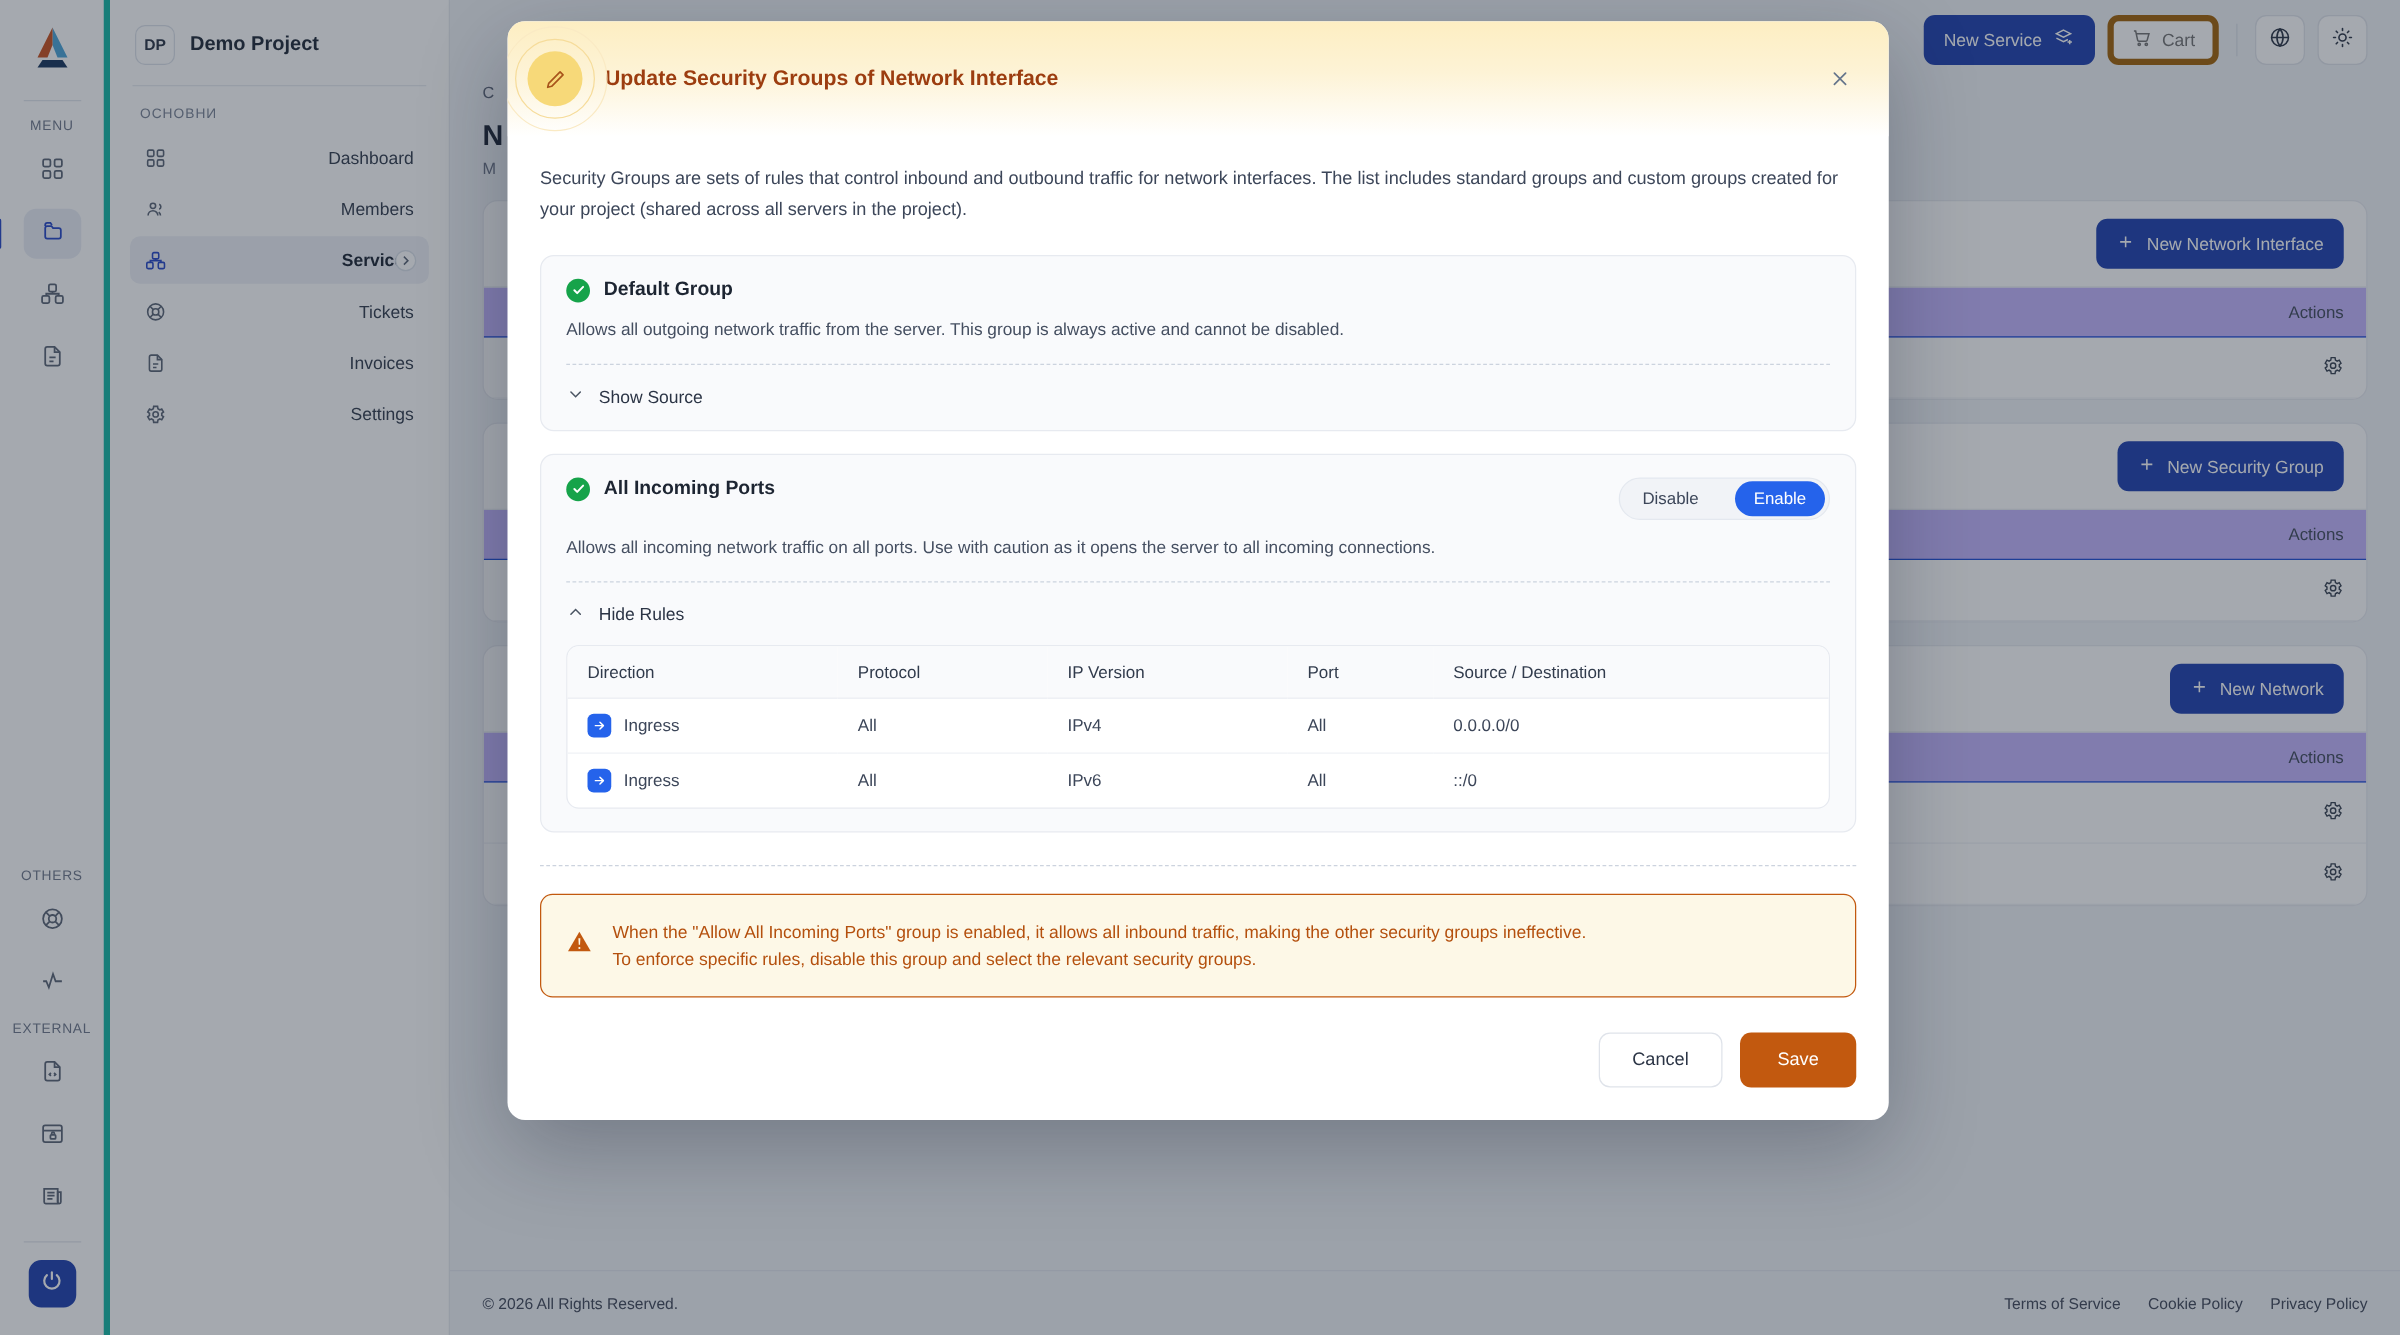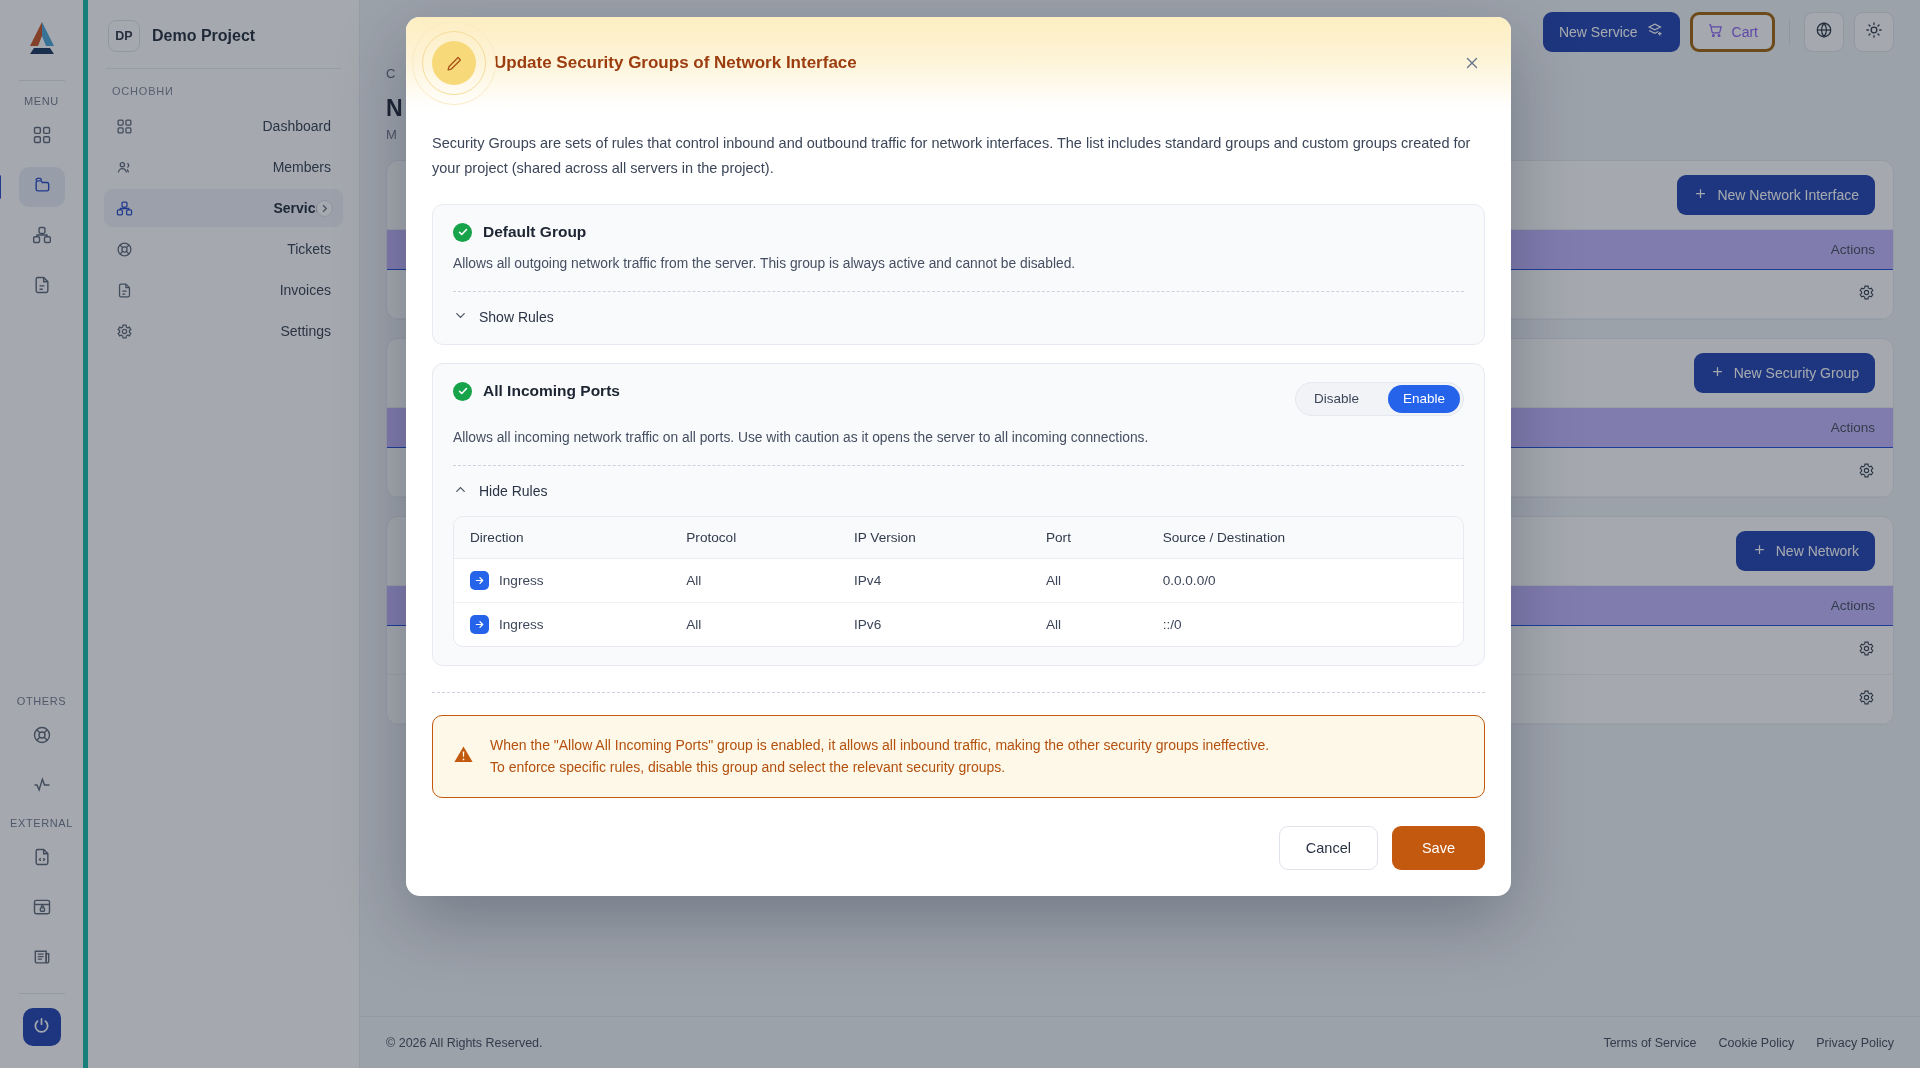--- a/index.html
+++ b/index.html
@@ -84,21 +84,21 @@
     height: 64px; display: flex; align-items: center; justify-content: flex-end;
     gap: 10px; padding: 0 26px; background: #f1f3f7;
   }
   .btn-primary {
     height: 40px; padding: 0 16px; border-radius: 9px; background: #1e40af;
     color: #fff; font-size: 14px; font-weight: 500; border: none; cursor: pointer;
     display: flex; align-items: center; gap: 9px;
   }
   .btn-ghost {
     height: 40px; padding: 0 14px; border-radius: 9px; background: #fff;
-    border: 3px solid #a16207; color: #8b5cf6; font-size: 14px;
+    border: 5px solid #a16207; color: #737373; font-size: 14px;
     display: flex; align-items: center; gap: 8px; cursor: pointer;
   }
   .vdiv { width: 1px; height: 26px; background: #dadfe7; margin: 0 4px; }
   .icon-btn {
     width: 40px; height: 40px; border-radius: 9px; background: #fff;
     border: 1px solid #dfe3ea; display: flex; align-items: center;
     justify-content: center; color: #2b3445; cursor: pointer;
   }
   .content { flex: 1; padding: 0 26px; overflow: hidden; }
   .crumb { font-size: 13px; color: #5b6576; padding: 2px 0 14px; }
@@ -134,21 +134,21 @@
 
   .modal {
     position: absolute; left: 406px; top: 17px; width: 1105px;
     background: #fff; border-radius: 14px; overflow: hidden;
     box-shadow: 0 24px 70px rgba(15,23,42,.28);
     display: flex; flex-direction: column; max-height: 950px;
   }
   .m-head {
     position: relative; height: 92px; flex: none;
     background: linear-gradient(180deg,#fdeec2 0%,#fdf3d6 45%,#ffffff 100%);
-    display: flex; align-items: center; padding: 0 26px;
+    display: flex; align-items: center; padding: 0 16px;
   }
   .m-head-ic {
     position: relative; width: 44px; height: 44px; flex: none;
     display: flex; align-items: center; justify-content: center; margin-right: 18px;
   }
   .ring { position: absolute; border-radius: 50%; border: 1px solid #f6dc9b; }
   .ring.r1 { width: 64px; height: 64px; }
   .ring.r2 { width: 84px; height: 84px; border-color: #faeac4; }
   .ic-disc {
     width: 44px; height: 44px; border-radius: 50%; background: #f7d979;
@@ -630,21 +630,21 @@
           </div>
         </div>
         <div class="grp-desc">Allows all outgoing network traffic from the server. This group is always active and cannot be disabled.</div>
         <div class="dash"></div>
         <div class="rules-tog">
           <span>
             <svg width="15" height="15" viewBox="0 0 24 24" fill="none" stroke="currentColor" stroke-width="2" stroke-linecap="round">
                 <path d="M6 9l6 6 6-6"></path>
               </svg>
           </span>
-          <span>Show Rules</span>
+          <span>Show Source</span>
         </div>
       </div>
 
       <div class="grp">
         <div class="grp-top">
           <div class="grp-title">
             <span class="chk">
               <svg width="12" height="12" viewBox="0 0 24 24" fill="none" stroke="#ffffff" stroke-width="3.2" stroke-linecap="round" stroke-linejoin="round">
                   <path d="M5 12.5l4.5 4.5L19 7"></path>
                 </svg>

